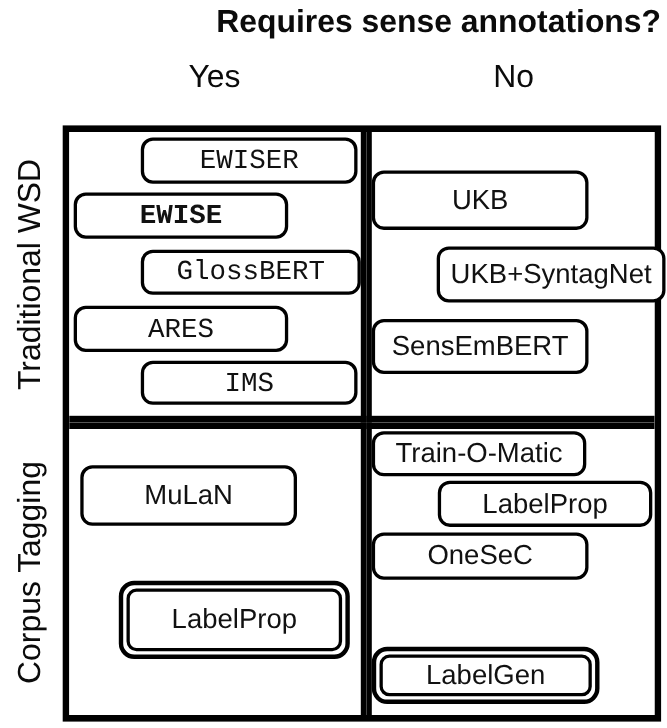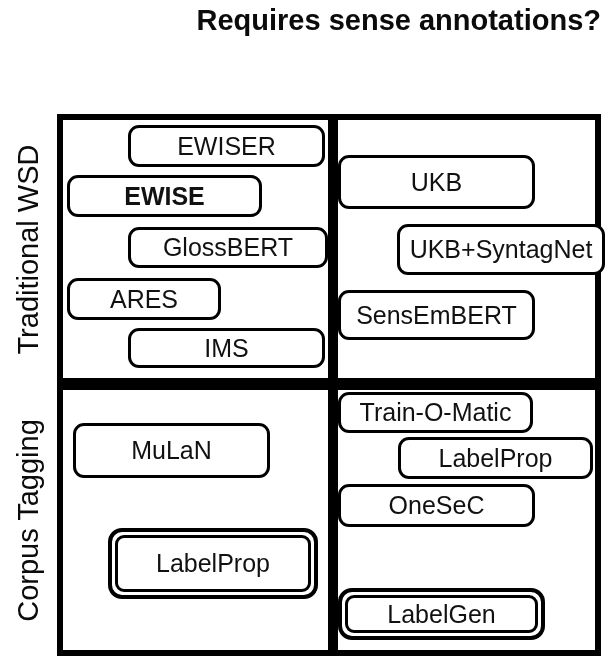--- a/index.html
+++ b/index.html
@@ -65,21 +65,21 @@
     display: grid;
     grid-template-columns: 270px 262px;
     grid-template-rows: 264px 266px;
     background: #ffffff;
   }
   .cell {
     position: relative;
     box-sizing: border-box;
     background: #ffffff;
   }
-  .cell-tl { border-right: 5px solid #000; border-bottom: 6px solid #000; }
+  .cell-tl { border-right: 5px solid #000; border-bottom: 6px solid #000; font-family: Liberation Mono, monospace; }
   .cell-tr { border-left: 5px solid #000;  border-bottom: 6px solid #000; }
   .cell-bl { border-right: 5px solid #000; border-top: 6px solid #000; }
   .cell-br { border-left: 5px solid #000;  border-top: 6px solid #000; }
 
   .mbox {
     position: absolute;
     box-sizing: border-box;
     border: 3px solid #000000;
     border-radius: 11px;
     background: #ffffff;
@@ -105,21 +105,21 @@
     align-items: center;
     justify-content: center;
     background: #ffffff;
   }
   .bold { font-weight: bold; }
 
   
   .b-ewiser    { left: 65px; top: 5px;   width: 197px; height: 42px; }
   .b-ewise     { left: 4px;  top: 55px;  width: 195px; height: 42px; }
   .b-glossbert { left: 65px; top: 107px; width: 200px; height: 41px; }
-  .b-ares      { left: 4px;  top: 158px; width: 154px; height: 42px; }
+  .b-ares      { left: 4px;  top: 158px; width: 195px; height: 42px; }
   .b-ims       { left: 65px; top: 208px; width: 197px; height: 40px; }
 
   
   .b-ukb        { left: 0px;  top: 35px;  width: 197px; height: 54px; }
   .b-ukbsyntag  { left: 59px; top: 104px; width: 208px; height: 51px; }
   .b-sensembert { left: 0px;  top: 170px; width: 197px; height: 50px; }
 
   
   .b-mulan     { left: 10px; top: 33px;  width: 197px; height: 55px; }
   .b-labelprop { left: 45px; top: 138px; width: 210px; height: 71px; }
@@ -131,20 +131,22 @@
   .b-labelsync   { left: 45px; top: 142px; width: 211px; height: 51px; }
   .b-labelgen    { left: 0px;  top: 198px; width: 207px; height: 52px; }
 </style>
 </head>
 <body>
 
 <div class="stage">
 
   <div class="title">Requires sense annotations?</div>
 
+  <div class="col-header yes">Yes</div>
+  <div class="col-header no">No</div>
 
   <div class="row-label top">
     <span>Traditional WSD</span>
   </div>
   <div class="row-label bottom">
     <span>Corpus Tagging</span>
   </div>
 
   <div class="grid">
 

